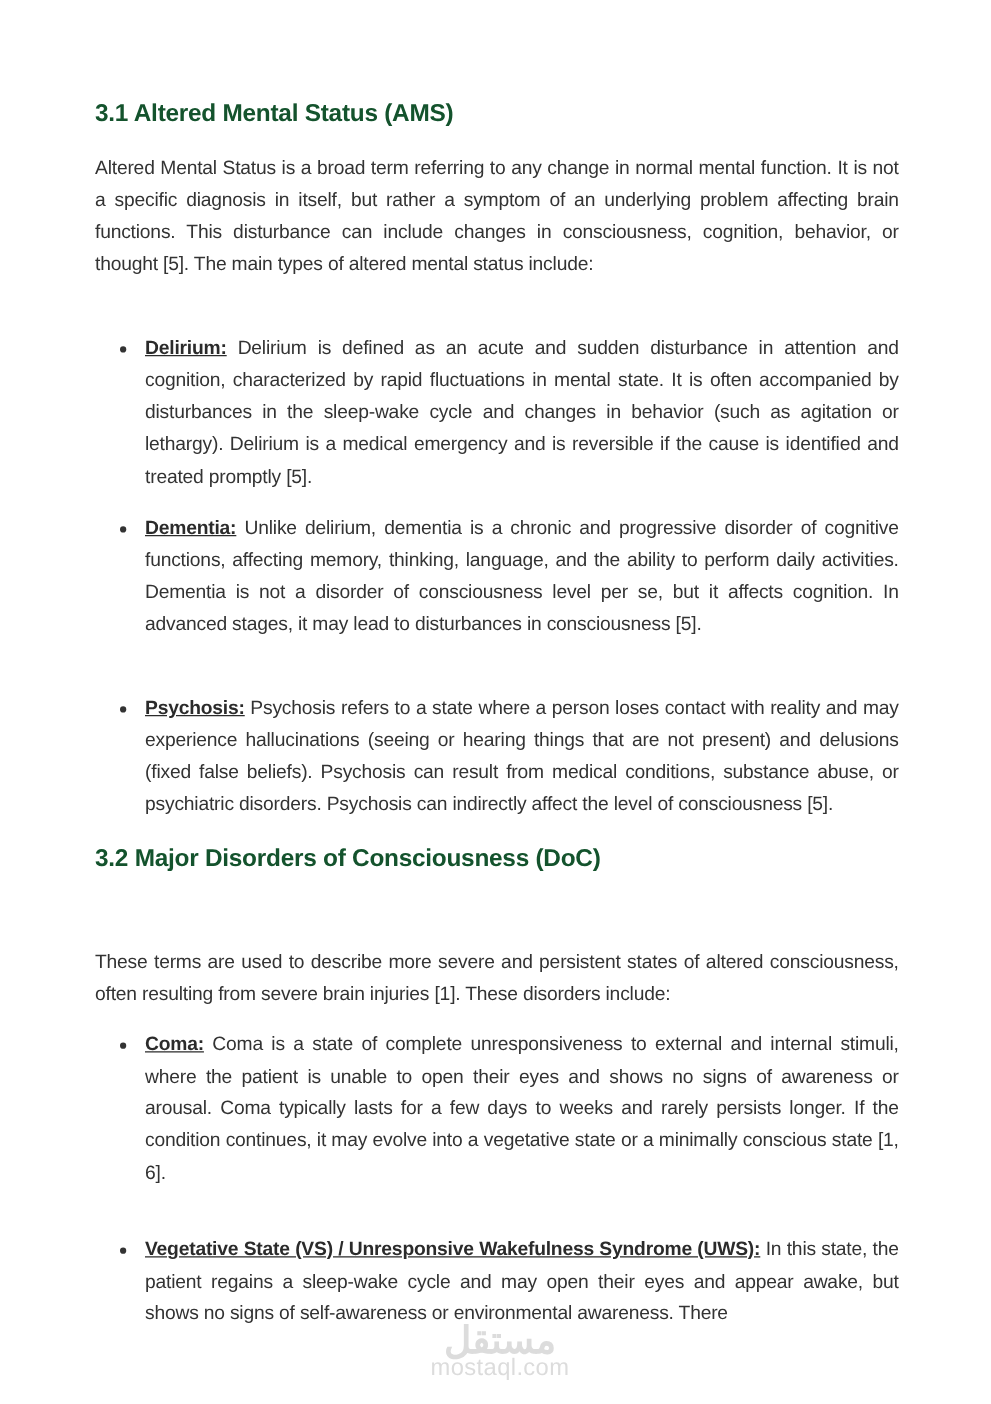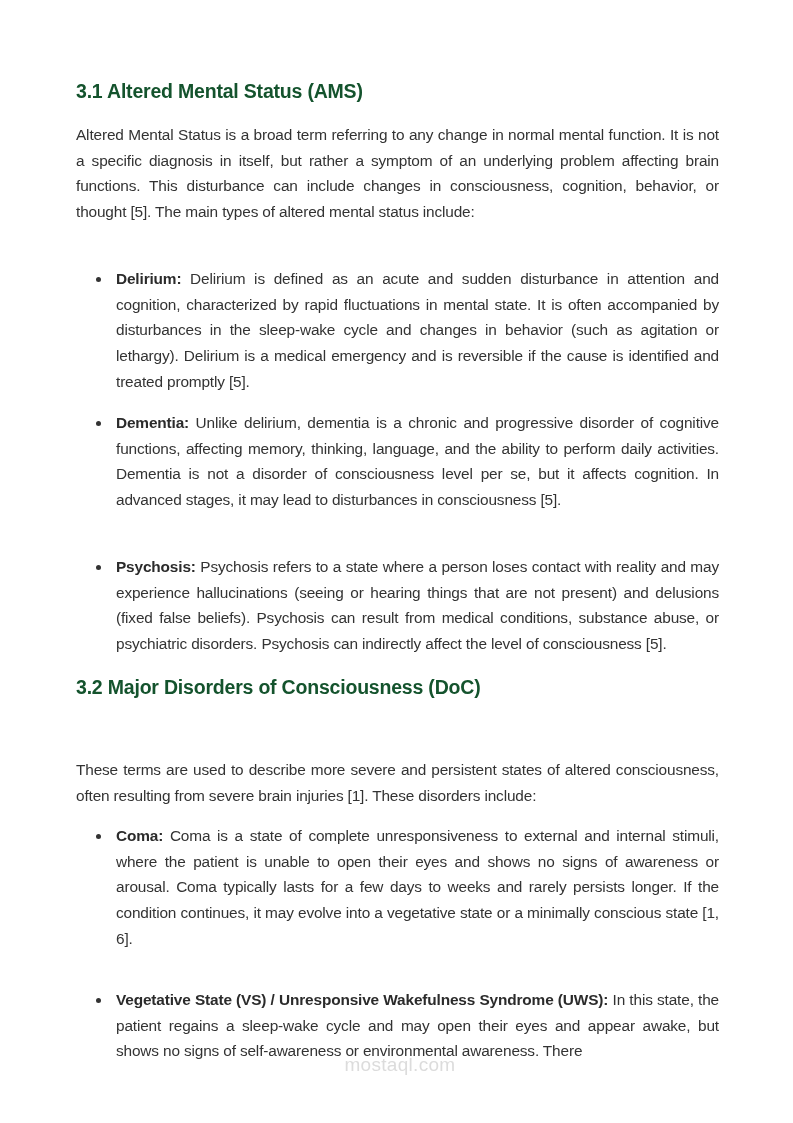--- a/index.html
+++ b/index.html
@@ -18,21 +18,21 @@
       font-size: 15.4px; line-height: 25.7px; text-align: justify;
       margin: 0; letter-spacing: -0.15px;
     }
     p.body { position: absolute; left: 0; width: 643px; }
     .bullet { position: absolute; left: 20px; width: 623px; }
     .bullet-dot {
       position: absolute; left: 0; top: 11px;
       width: 5px; height: 5px; border-radius: 50%; background: #333;
     }
     .bullet-text { margin-left: 20px; width: 603px; }
-    .bullet-text b { color: #2b2b2b; }
+    .bullet-text b { color: #2b2b2b; text-decoration: underline; }
     .watermark {
       position: absolute; left: 340px; top: 1058px; width: 120px;
       text-align: center; color: #dcdcdc;
     }
     .wm-arabic { font-size: 30px; font-weight: bold; line-height: 30px; }
     .wm-latin { font-size: 19px; line-height: 14px; letter-spacing: 0.3px; }
   </style>
 </head>
 <body>
 
@@ -67,14 +67,15 @@
   </div>
 
   <div class="bullet" style="top:967px;margin-top:20px;">
     <span class="bullet-dot"></span>
     <p class="bullet-text"><b>Vegetative State (VS) / Unresponsive Wakefulness Syndrome (UWS):</b><span> In this state, the patient regains a sleep-wake cycle and may open their eyes and appear awake, but shows no signs of self-awareness or environmental awareness. There</span></p>
   </div>
 
 </div>
 
 <div class="watermark">
+  <div class="wm-arabic" dir="rtl">مستقل</div>
   <div class="wm-latin">mostaql.com</div>
 </div>
 
 </body></html>

